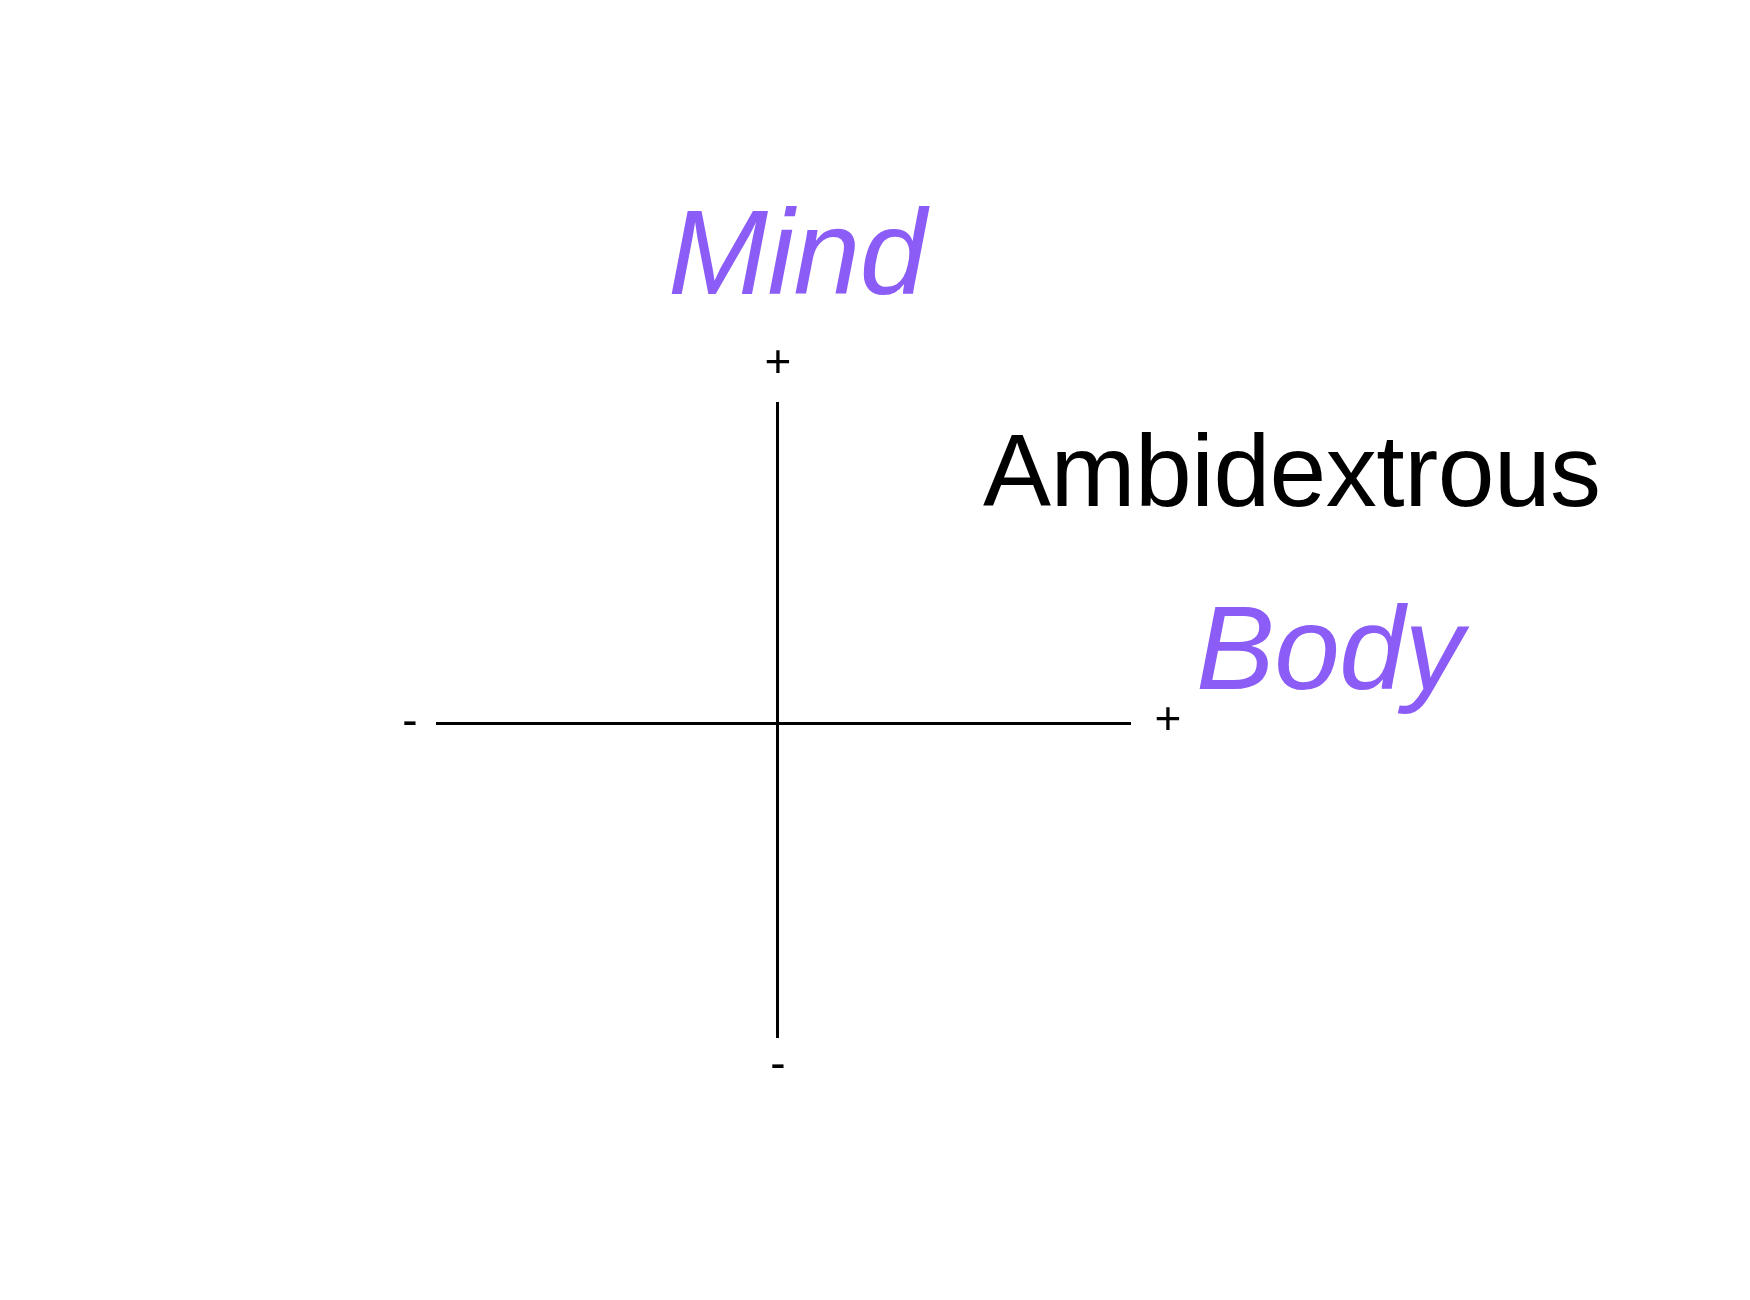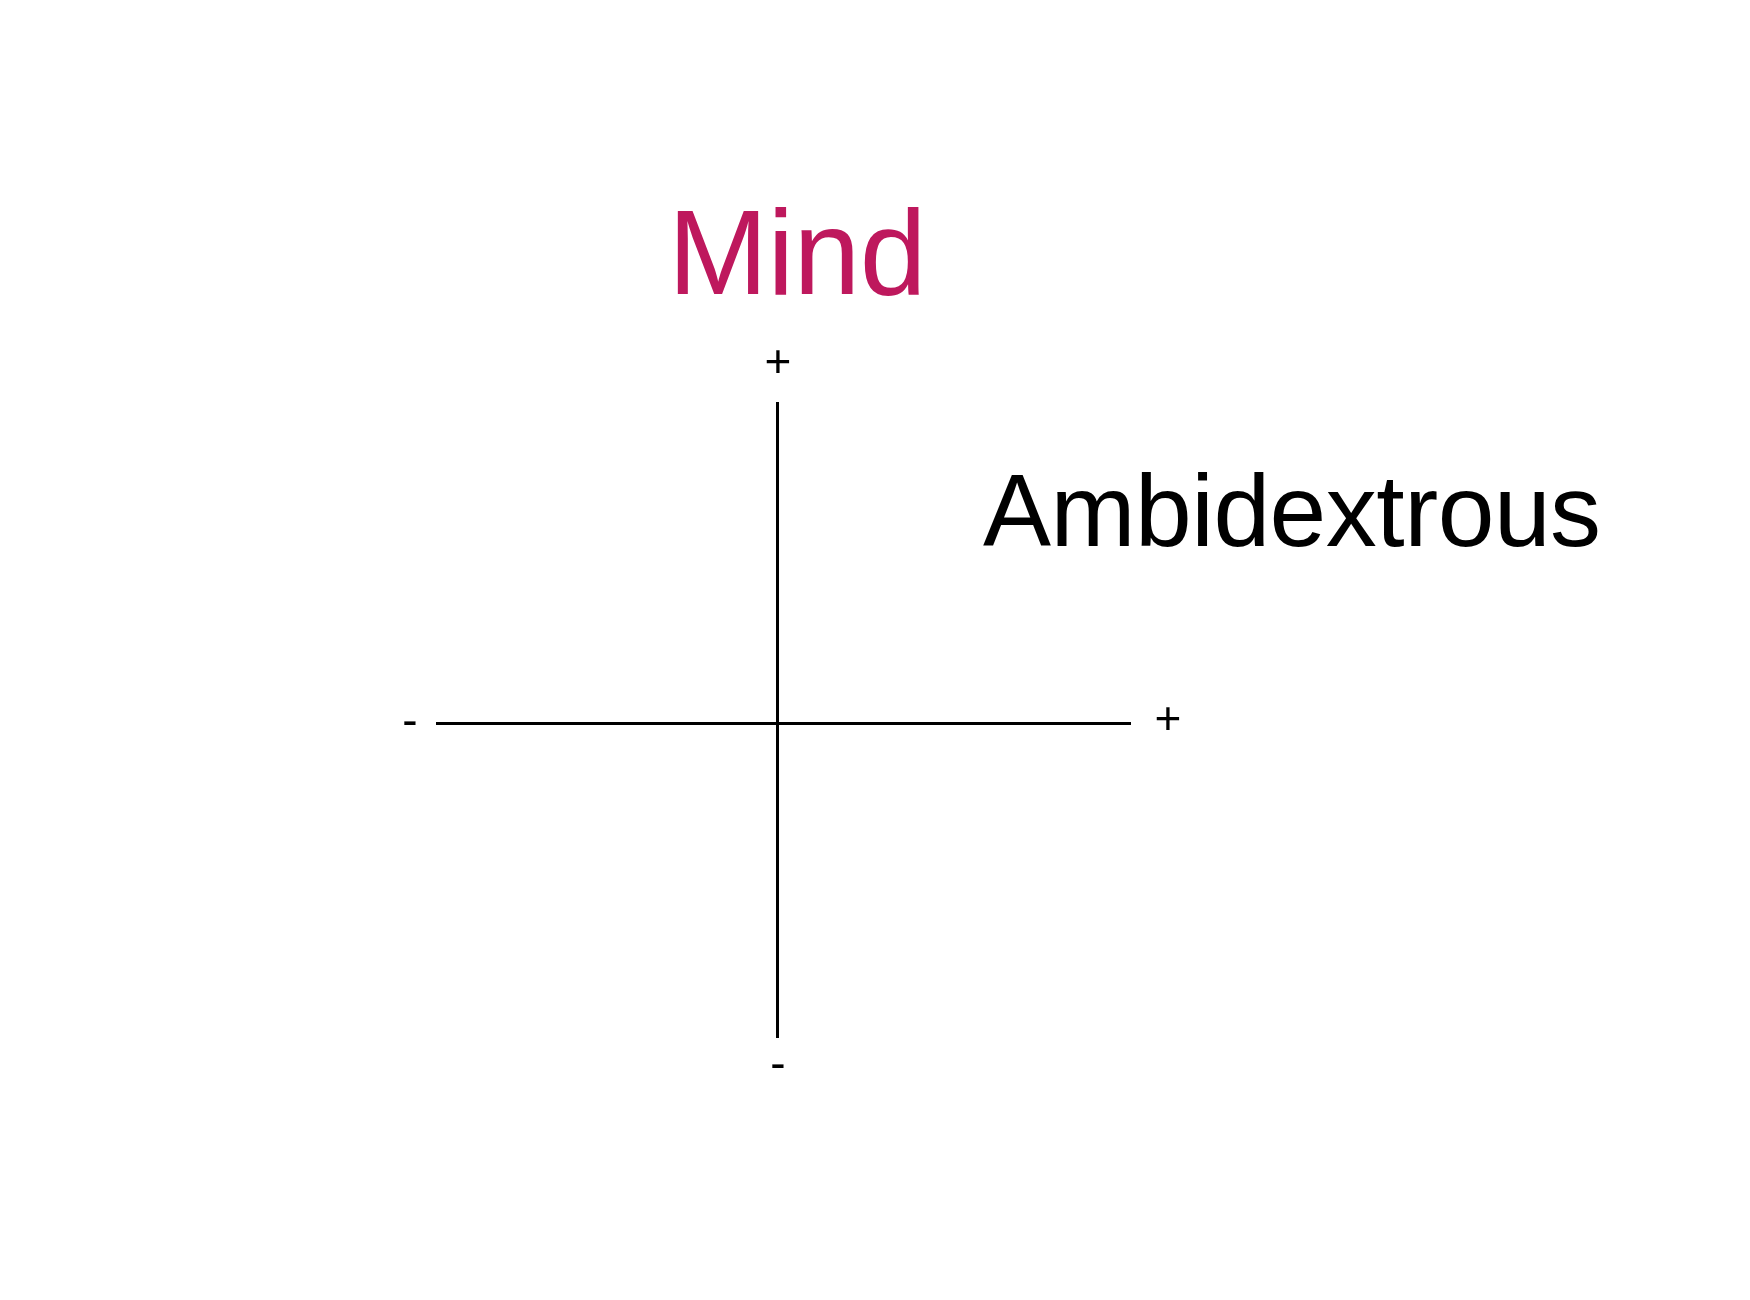--- a/index.html
+++ b/index.html
@@ -51,44 +51,44 @@
   #sign-top    { left: 756px; top: 338px; width: 44px; }
   #sign-bottom { left: 756px; top: 1040px; width: 44px; }
   #sign-left   { left: 388px; top: 697px; width: 44px; }
   #sign-right  { left: 1146px; top: 695px; width: 44px; }
 
   
   .axis-label {
     position: absolute;
     font-family: "Liberation Sans", sans-serif;
     line-height: 1;
-    color: #be185d;
+    color: #8b5cf6;
     white-space: nowrap;
     letter-spacing: -0.5px;
+    font-style: italic;
   }
   #label-mind {
     left: 668px;
     top: 192px;
     font-size: 120px;
   }
   #label-body {
     left: 1196px;
     top: 589px;
     font-size: 118px;
   }
 
   
   .quadrant-label {
     position: absolute;
     font-family: "Liberation Sans", sans-serif;
     line-height: 1;
     color: #000000;
     white-space: nowrap;
     letter-spacing: -0.5px;
-    margin-top: 40px;
   }
   #label-ambidextrous {
     left: 983px;
     top: 420px;
     font-size: 102px;
   }
   #label-one-arm {
     left: 334px;
     top: 827px;
     font-size: 100px;
@@ -106,17 +106,18 @@
   <div class="sign" id="sign-top">+</div>
 
   <div class="sign" id="sign-bottom">-</div>
 
   <div class="sign" id="sign-left">-</div>
 
   <div class="sign" id="sign-right">+</div>
 
   <div class="axis-label" id="label-mind">Mind</div>
 
+  <div class="axis-label" id="label-body">Body</div>
 
   <div class="quadrant-label" id="label-ambidextrous">Ambidextrous</div>
 
 
 </div>
 
 </body></html>

